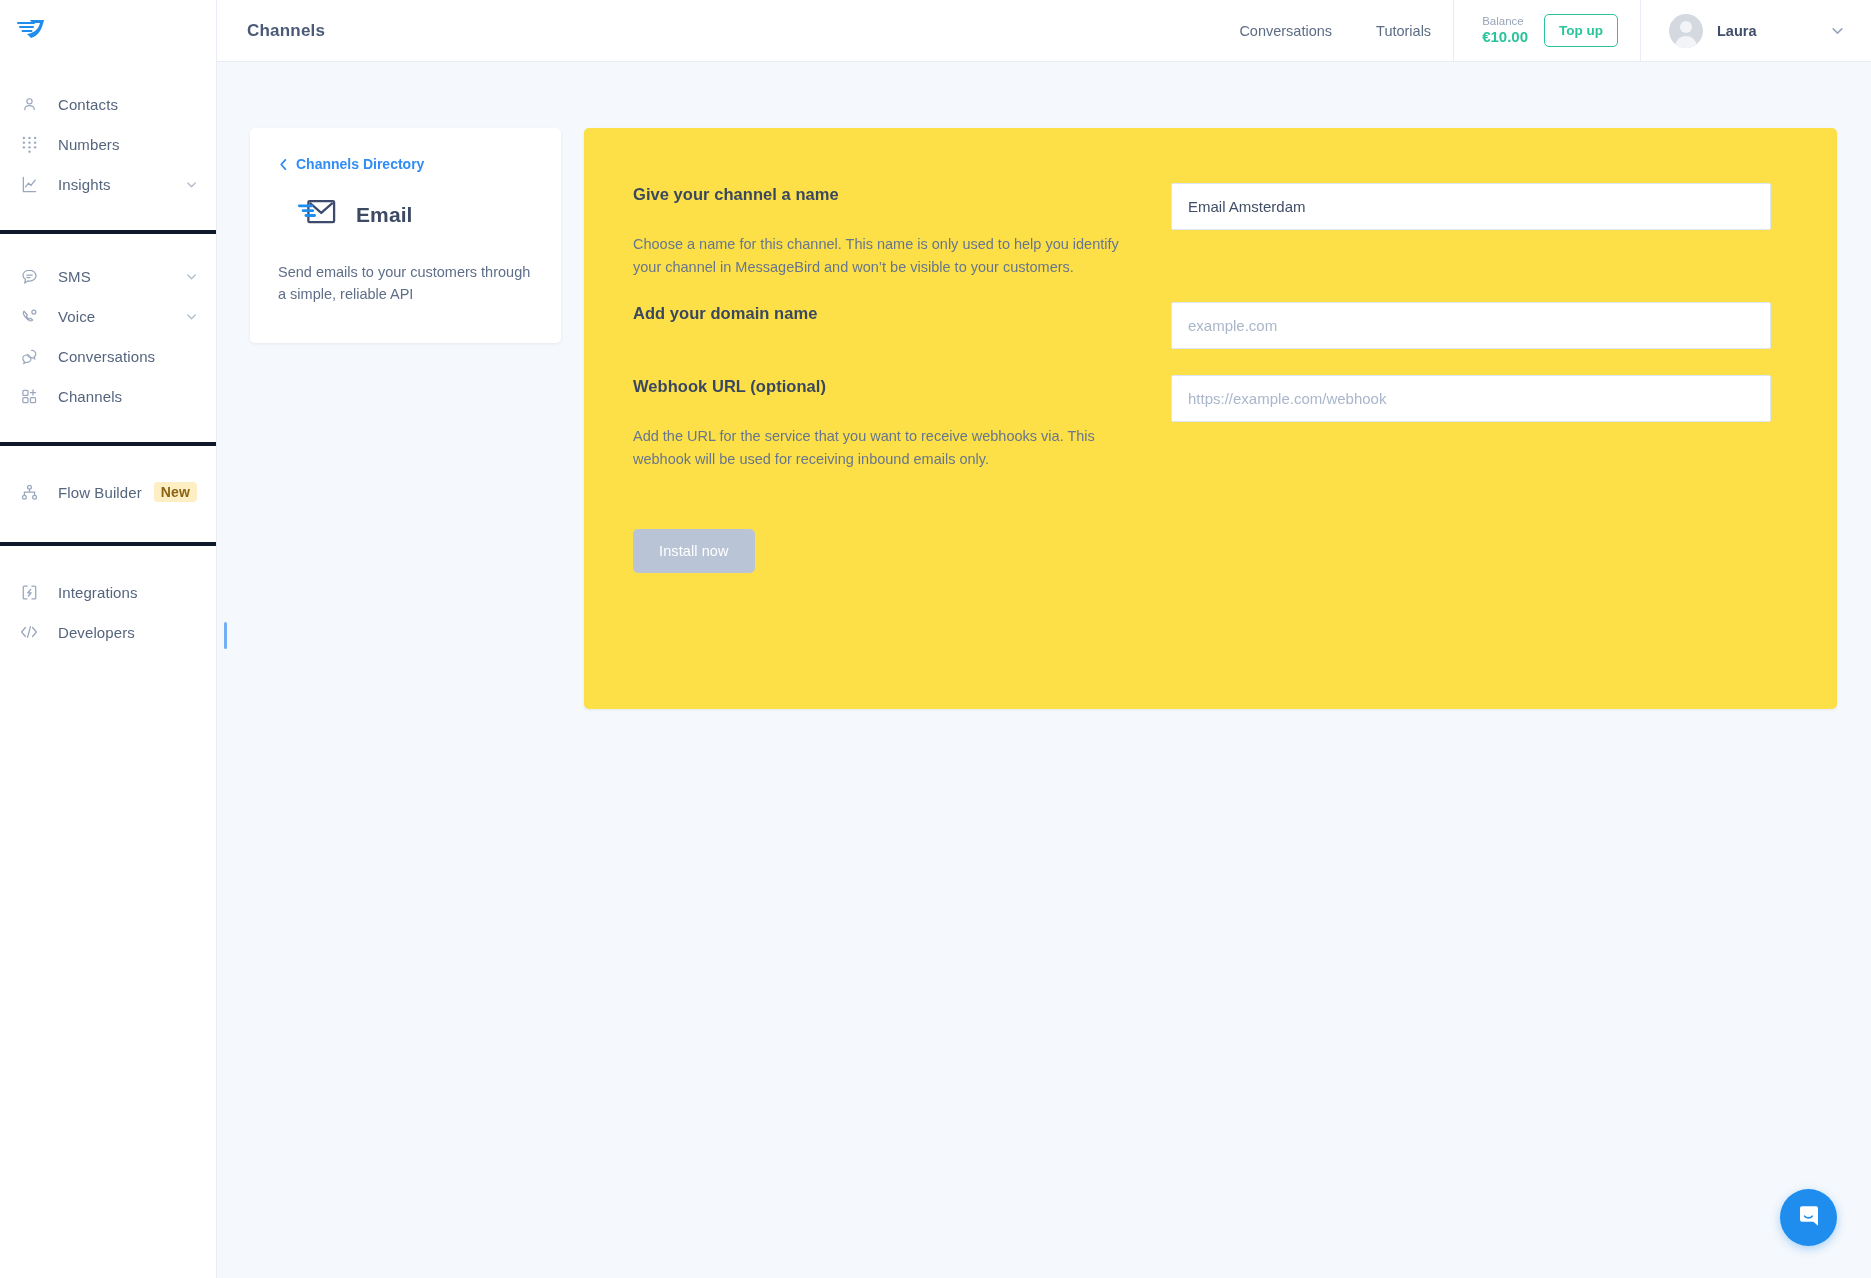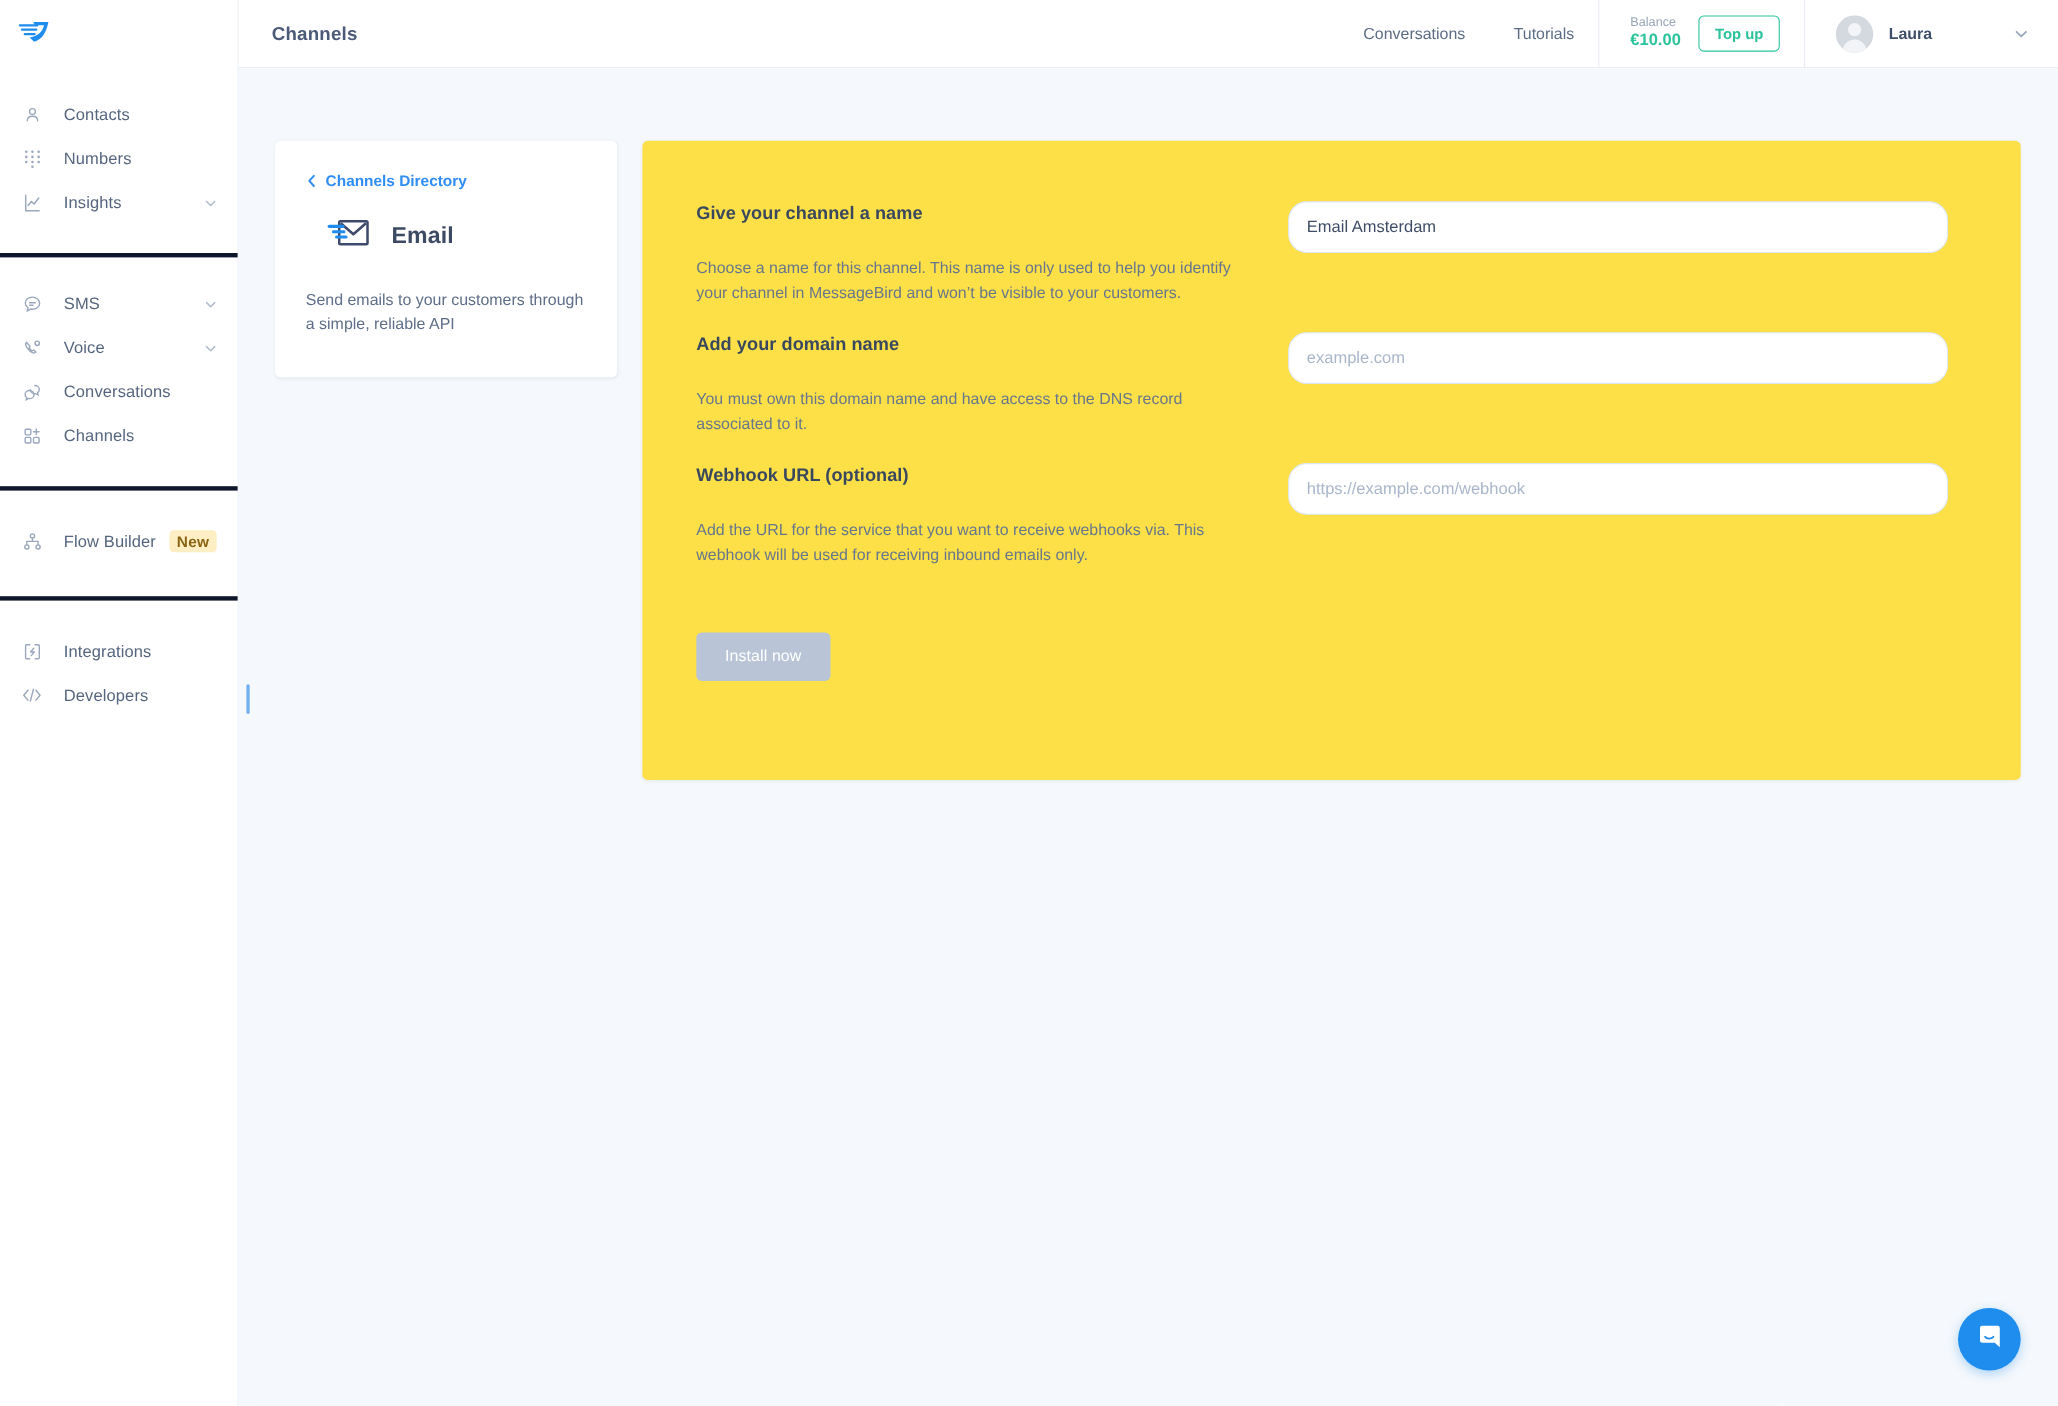--- a/index.html
+++ b/index.html
@@ -246,21 +246,21 @@
   }
   .field-help {
     font-size: 14.5px;
     color: #68768d;
     line-height: 1.59;
   }
   .tinput {
     width: 100%;
     height: 47px;
     border: 1px solid #dde6f2;
-    border-radius: 17px;
+    border-radius: 2px;
     padding: 0 16px;
     font-size: 15px;
     color: #3f4d66;
     font-family: inherit;
     background: #fff;
     outline: none;
   }
   .tinput::placeholder { color: #a9b6cb; }
   .install-btn {
     margin-top: 35px;
@@ -505,21 +505,20 @@
           <div class="field-help">Choose a name for this channel. This name is only used to help you identify your channel in MessageBird and won’t be visible to your customers.</div>
         </div>
         <div class="form-right">
           <input class="tinput" type="text" value="Email Amsterdam" style="">
         </div>
       </div>
 
       <div class="form-row">
         <div class="form-left">
           <div class="field-title">Add your domain name</div>
-          <div class="field-help">You must own this domain name and have access to the DNS record associated to it.</div>
         </div>
         <div class="form-right">
           <input class="tinput" type="text" placeholder="example.com" style="">
         </div>
       </div>
 
       <div class="form-row">
         <div class="form-left">
           <div class="field-title">Webhook URL (optional)</div>
           <div class="field-help">Add the URL for the service that you want to receive webhooks via. This webhook will be used for receiving inbound emails only.</div>

